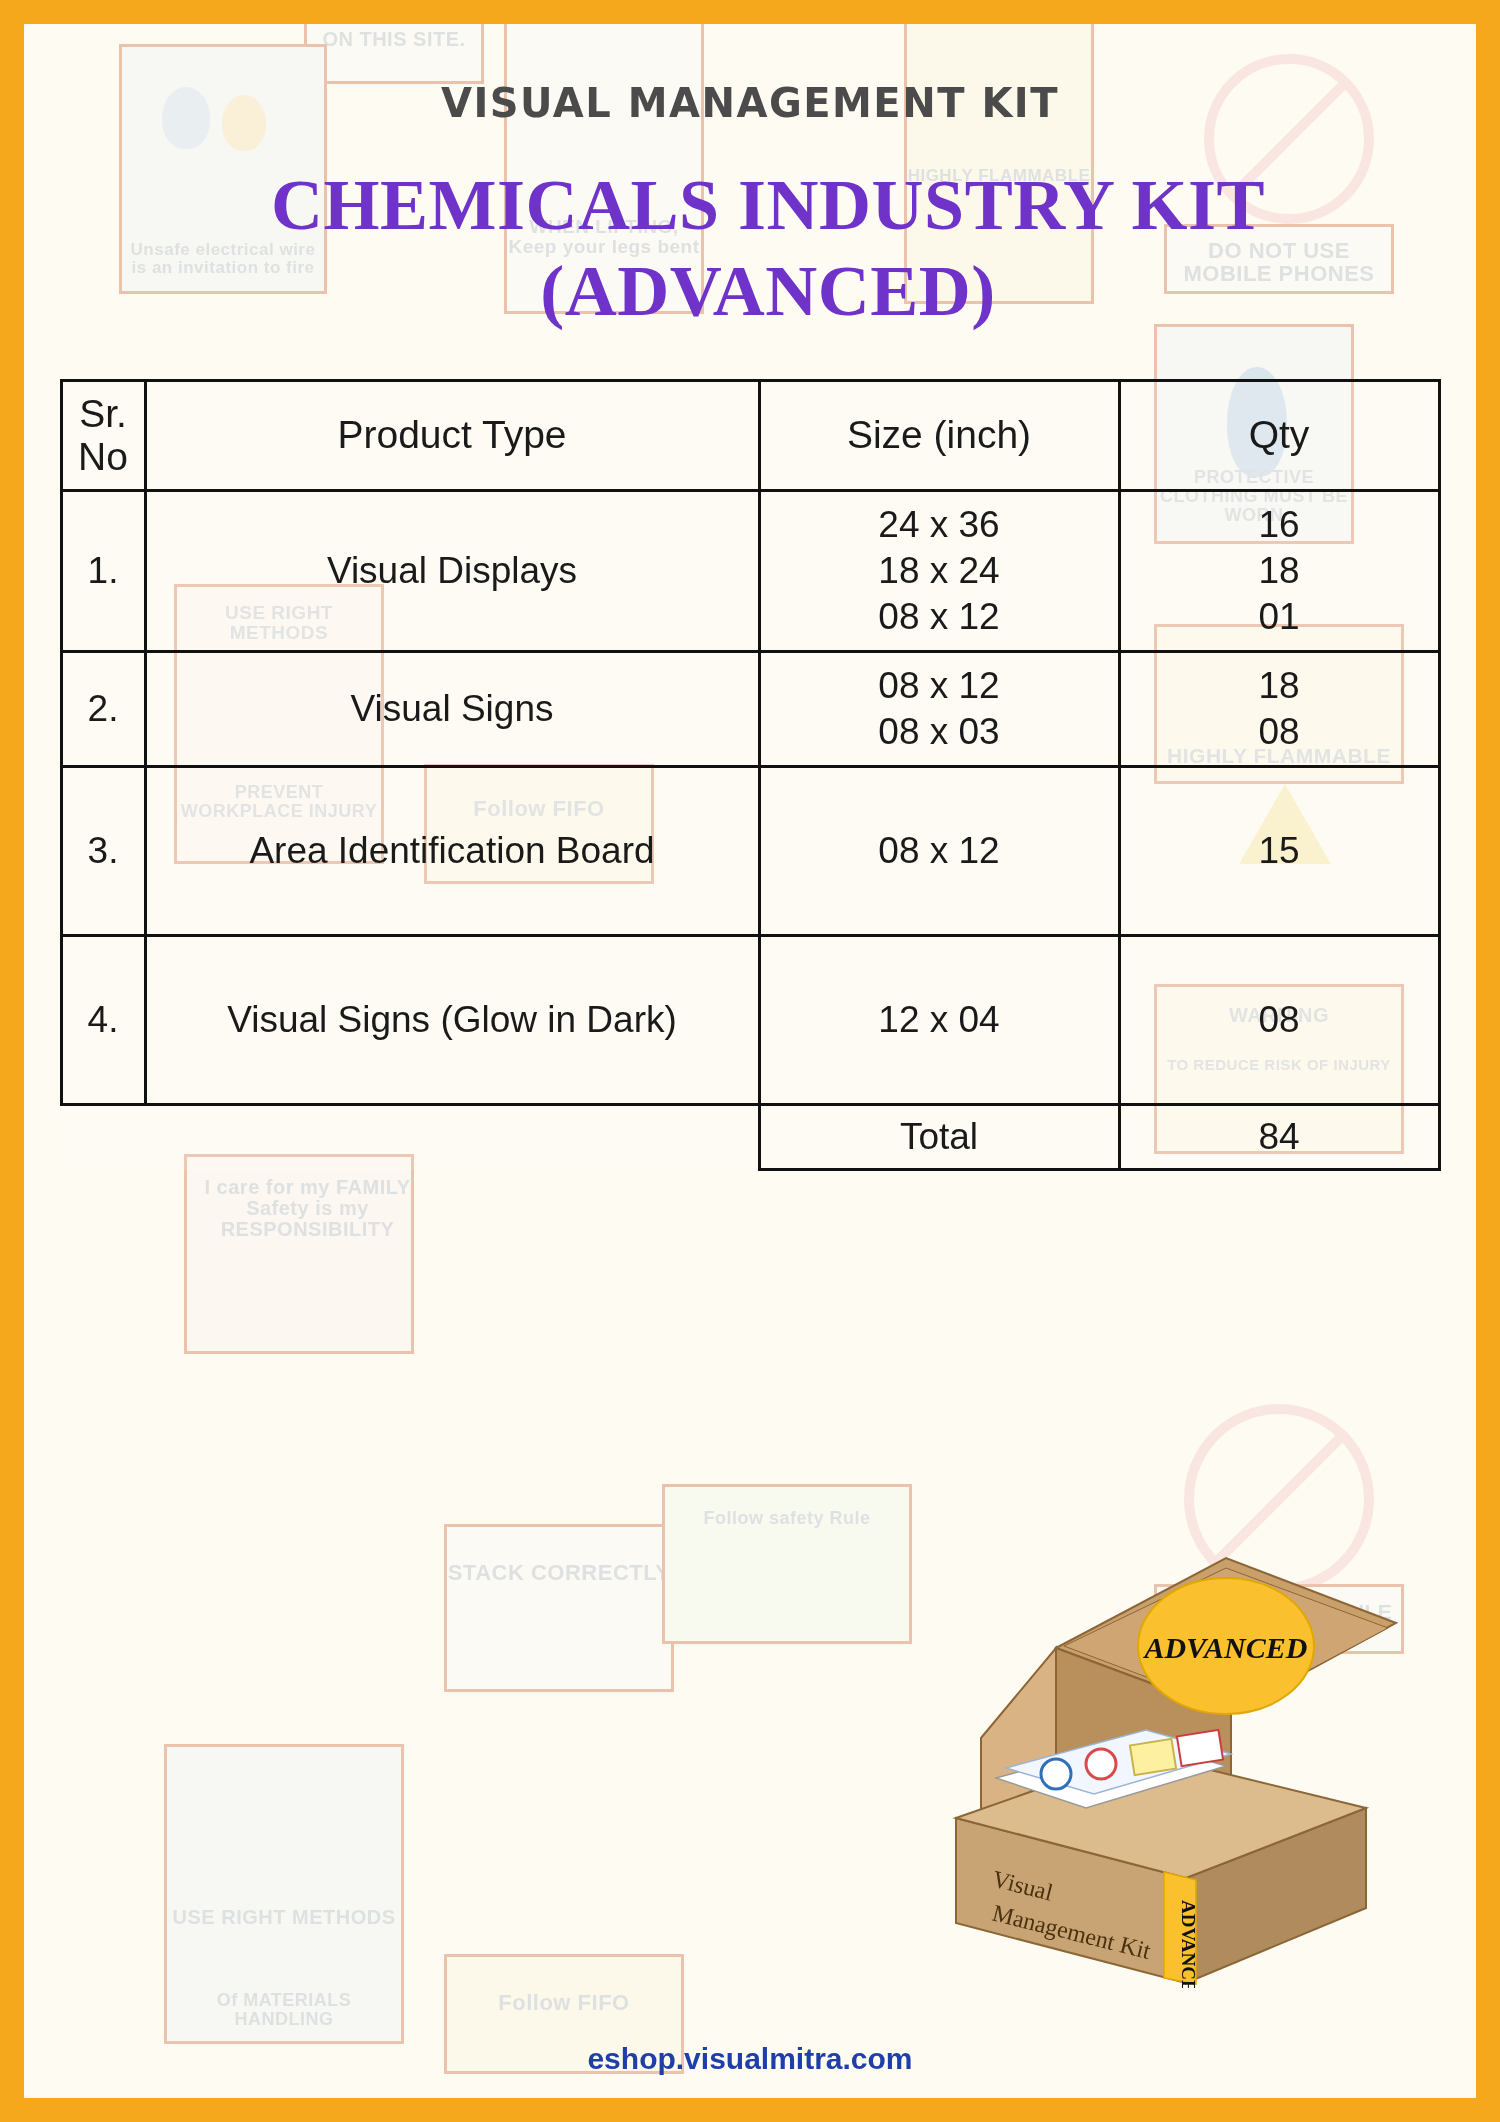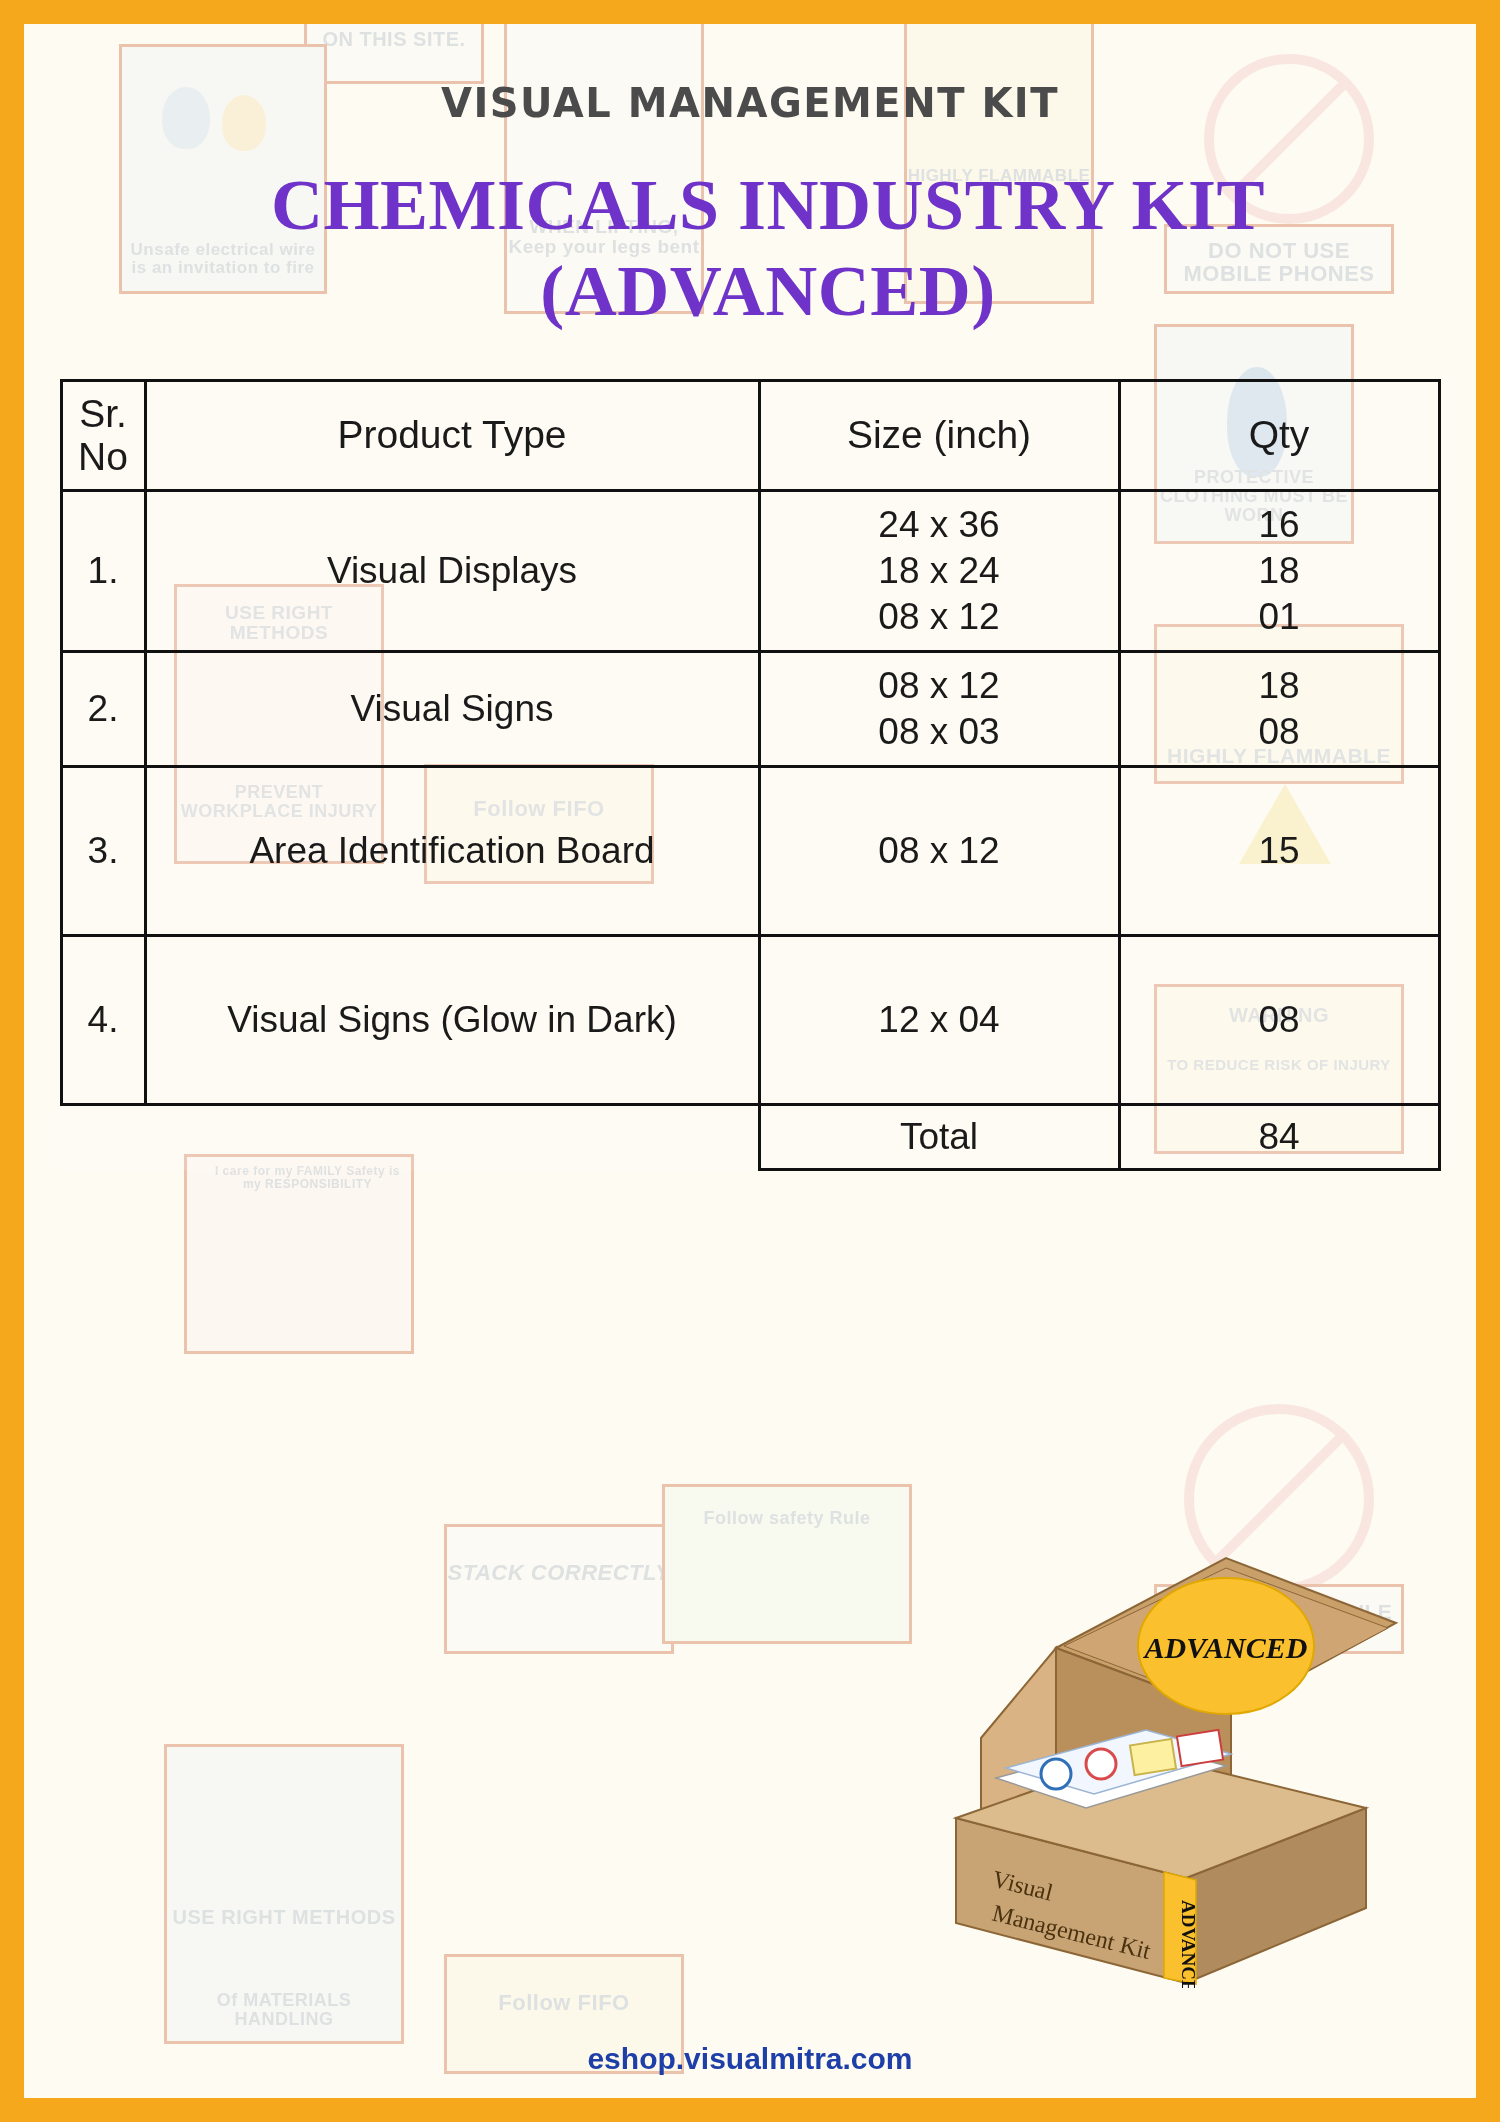--- a/index.html
+++ b/index.html
@@ -218,23 +218,23 @@
     </div>
     <div class="bg-tile yellow" style="left:1130px; top:960px; width:250px; height:170px;">
       <div class="cap" style="top:18px; font-size:20px;">WARNING</div>
       <div class="cap" style="top:70px; font-size:15px;">TO REDUCE RISK OF INJURY</div>
     </div>
     <div class="bg-tri" style="left:1215px; top:760px;"></div>
     <div class="bg-tile yellow" style="left:1130px; top:600px; width:250px; height:160px;">
       <div class="cap" style="bottom:14px; font-size:21px;">HIGHLY FLAMMABLE</div>
     </div>
     <div class="bg-tile pink" style="left:160px; top:1130px; width:230px; height:200px;">
-      <div class="cap" style="top:8px; font-size:12px;margin-left:17px;">I care for my FAMILY Safety is my RESPONSIBILITY</div>
-    </div>
-    <div class="bg-tile plain" style="left:420px; top:1500px; width:230px; height:130px;font-style:italic;">
+      <div class="cap" style="top:20px; font-size:20px;margin-left:17px;">I care for my FAMILY Safety is my RESPONSIBILITY</div>
+    </div>
+    <div class="bg-tile plain" style="left:420px; top:1500px; width:230px; height:168px;">
       <div class="cap" style="top:34px; font-size:22px;">STACK CORRECTLY</div>
     </div>
     <div class="bg-circ" style="left:1160px; top:1380px; width:170px; height:170px;">
         <div class="slash"></div>
       </div>
     <div class="bg-tile plain" style="left:1130px; top:1560px; width:250px; height:70px;">
       <div class="cap" style="top:14px; font-size:21px;">DO NOT USE MOBILE PHONES</div>
     </div>
     <div class="bg-tile blue" style="left:140px; top:1720px; width:240px; height:300px;">
       <div class="cap" style="top:160px; font-size:20px;">USE RIGHT METHODS</div>

